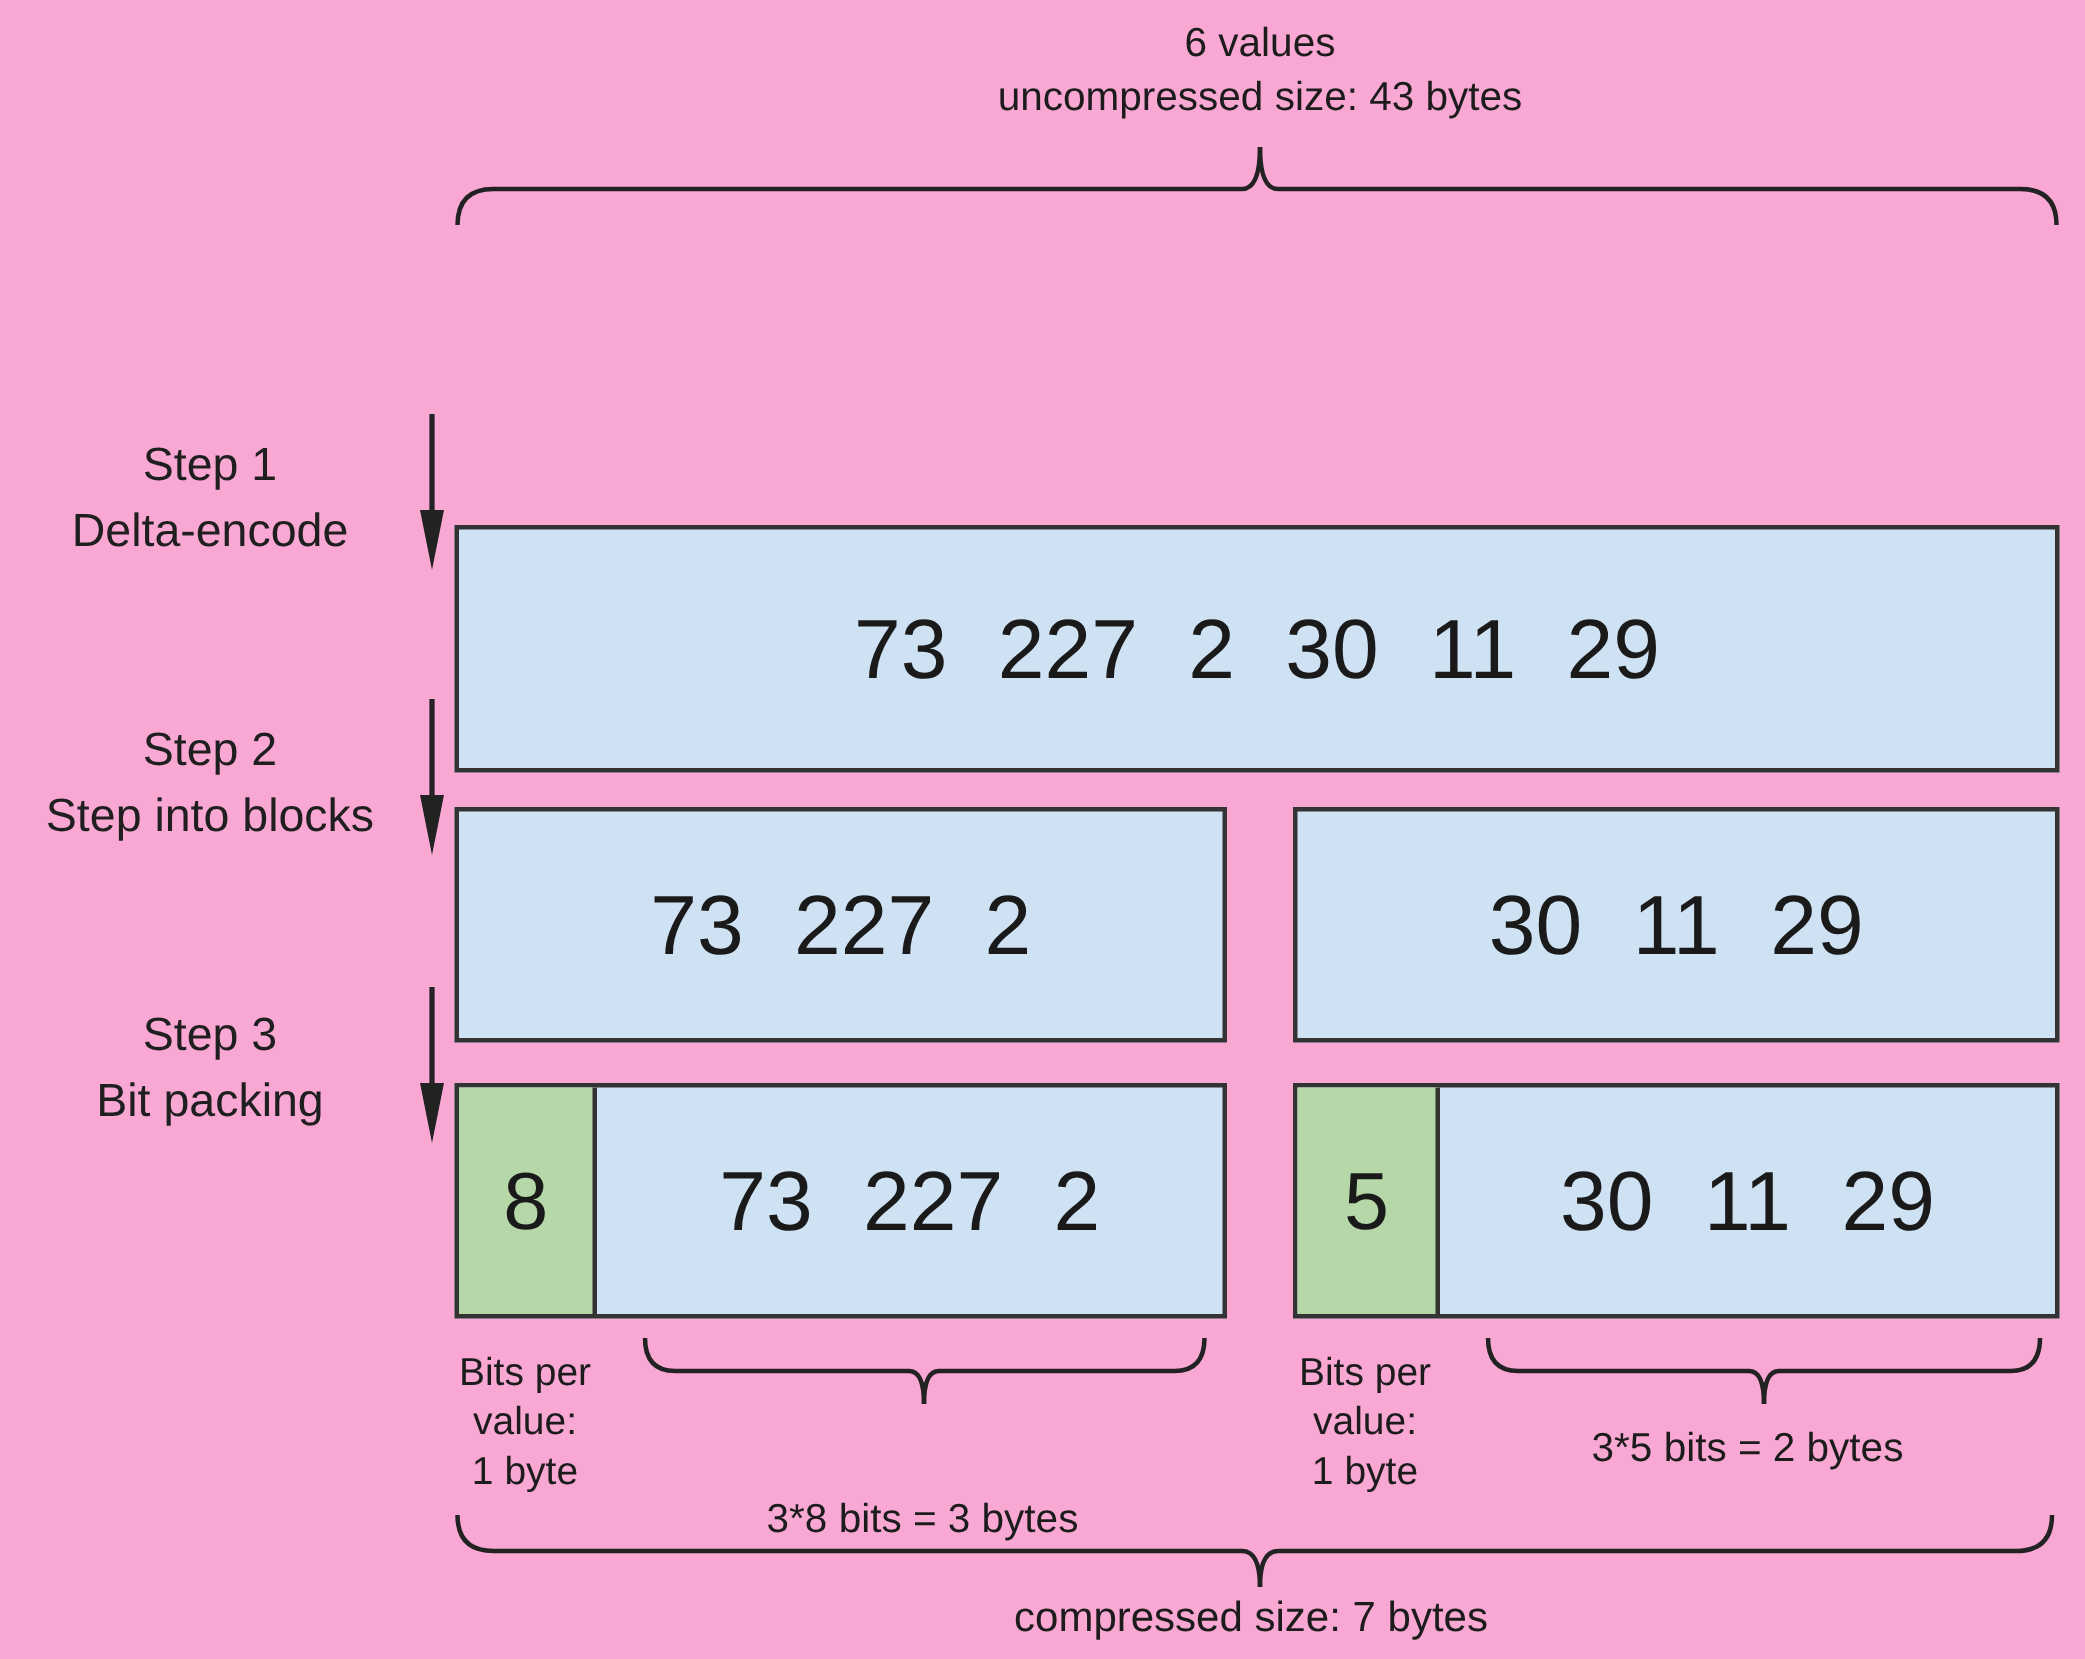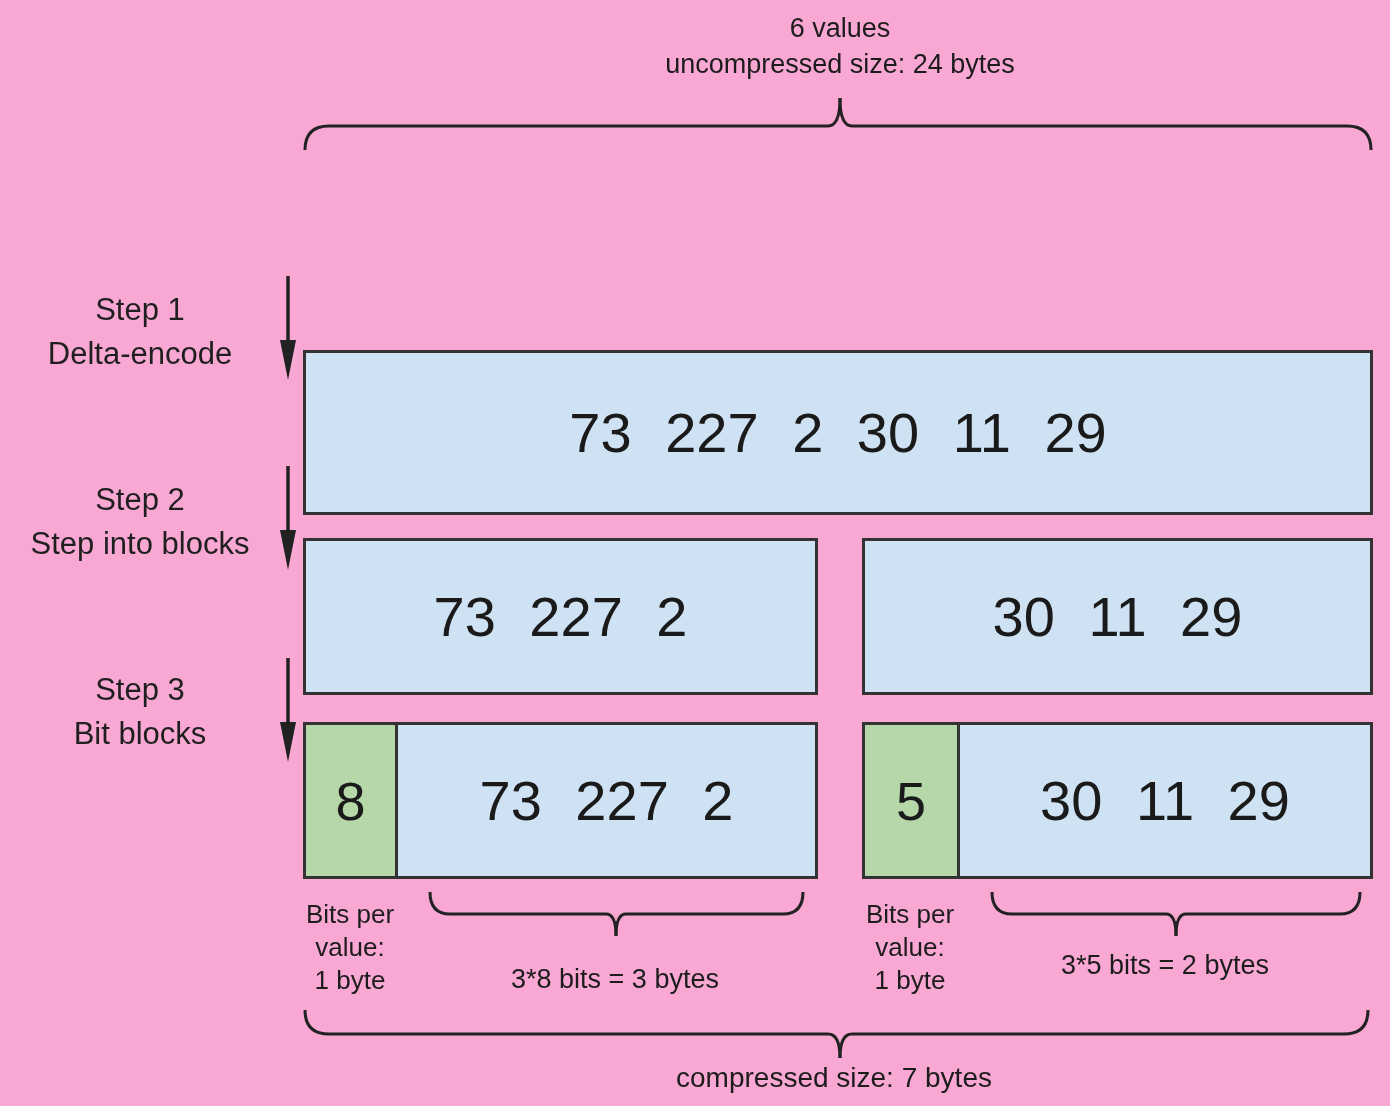--- a/index.html
+++ b/index.html
@@ -64,21 +64,21 @@
   svg.brace path, svg.arrow line { stroke: var(--line, #222222); }
   svg.arrow polygon { fill: var(--line, #222222); }
 </style>
 </head>
 <body>
 
 <div class="canvas">
 
   <div class="abs header">
     <div>6 values</div>
-    <div>uncompressed size: 24 bytes</div>
+    <div>uncompressed size: 43 bytes</div>
   </div>
 
   <svg class="abs brace" style="left:303px; top:94px;" width="1070" height="58" viewBox="0 0 1070 58">
     <path d="M 2 56 Q 2 32 26 32 L 525 32 Q 537 32 537 4" fill="none" stroke-width="3"></path>
     <path d="M 1068 56 Q 1068 32 1044 32 L 549 32 Q 537 32 537 4" fill="none" stroke-width="3"></path>
   </svg>
 
 
   <div class="step-label" style="top:288px;">
     <div>Step 1</div>
@@ -104,21 +104,21 @@
 
   <div class="box" style="left:303px; top:538px; width:515px; height:157px;">
     <span class="nums">73 227 2</span>
   </div>
   <div class="box" style="left:862px; top:538px; width:511px; height:157px;">
     <span class="nums">30 11 29</span>
   </div>
 
   <div class="step-label" style="top:668px;">
     <div>Step 3</div>
-    <div>Bit blocks</div>
+    <div>Bit packing</div>
   </div>
   <svg class="abs arrow" style="left:277px; top:656px;" width="22" height="108" viewBox="0 0 22 108">
     <line x1="11" y1="2" x2="11" y2="70" stroke-width="3.5"></line>
     <polygon points="3,66 19,66 11,106"></polygon>
   </svg>
 
   <div class="box packed" style="left:303px; top:722px; width:515px; height:157px;">
     <div class="inner">
       <div class="bits-cell w1">
         <span>8</span>
@@ -148,21 +148,21 @@
     <path d="M 370 2 Q 370 24 350 24 L 196 24 Q 186 24 186 46" fill="none" stroke-width="3"></path>
   </svg>
 
   <div class="note" style="left:285px; top:898px; width:130px;">Bits per
 value:
 1 byte</div>
   <div class="note" style="left:845px; top:898px; width:130px;">Bits per
 value:
 1 byte</div>
 
-  <div class="size-note" style="left:465px; top:964px; width:300px;">3*8 bits = 3 bytes</div>
+  <div class="size-note" style="left:465px; top:997px; width:300px;">3*8 bits = 3 bytes</div>
   <div class="size-note" style="left:1015px; top:950px; width:300px;">3*5 bits = 2 bytes</div>
 
   <svg class="abs brace" style="left:303px; top:1008px;" width="1067" height="52" viewBox="0 0 1067 52">
     <path d="M 2 2 Q 2 26 26 26 L 525 26 Q 537 26 537 50" fill="none" stroke-width="3"></path>
     <path d="M 1065 2 Q 1065 26 1041 26 L 549 26 Q 537 26 537 50" fill="none" stroke-width="3"></path>
   </svg>
 
   <div class="abs footer">compressed size: 7 bytes</div>
 
 </div>

